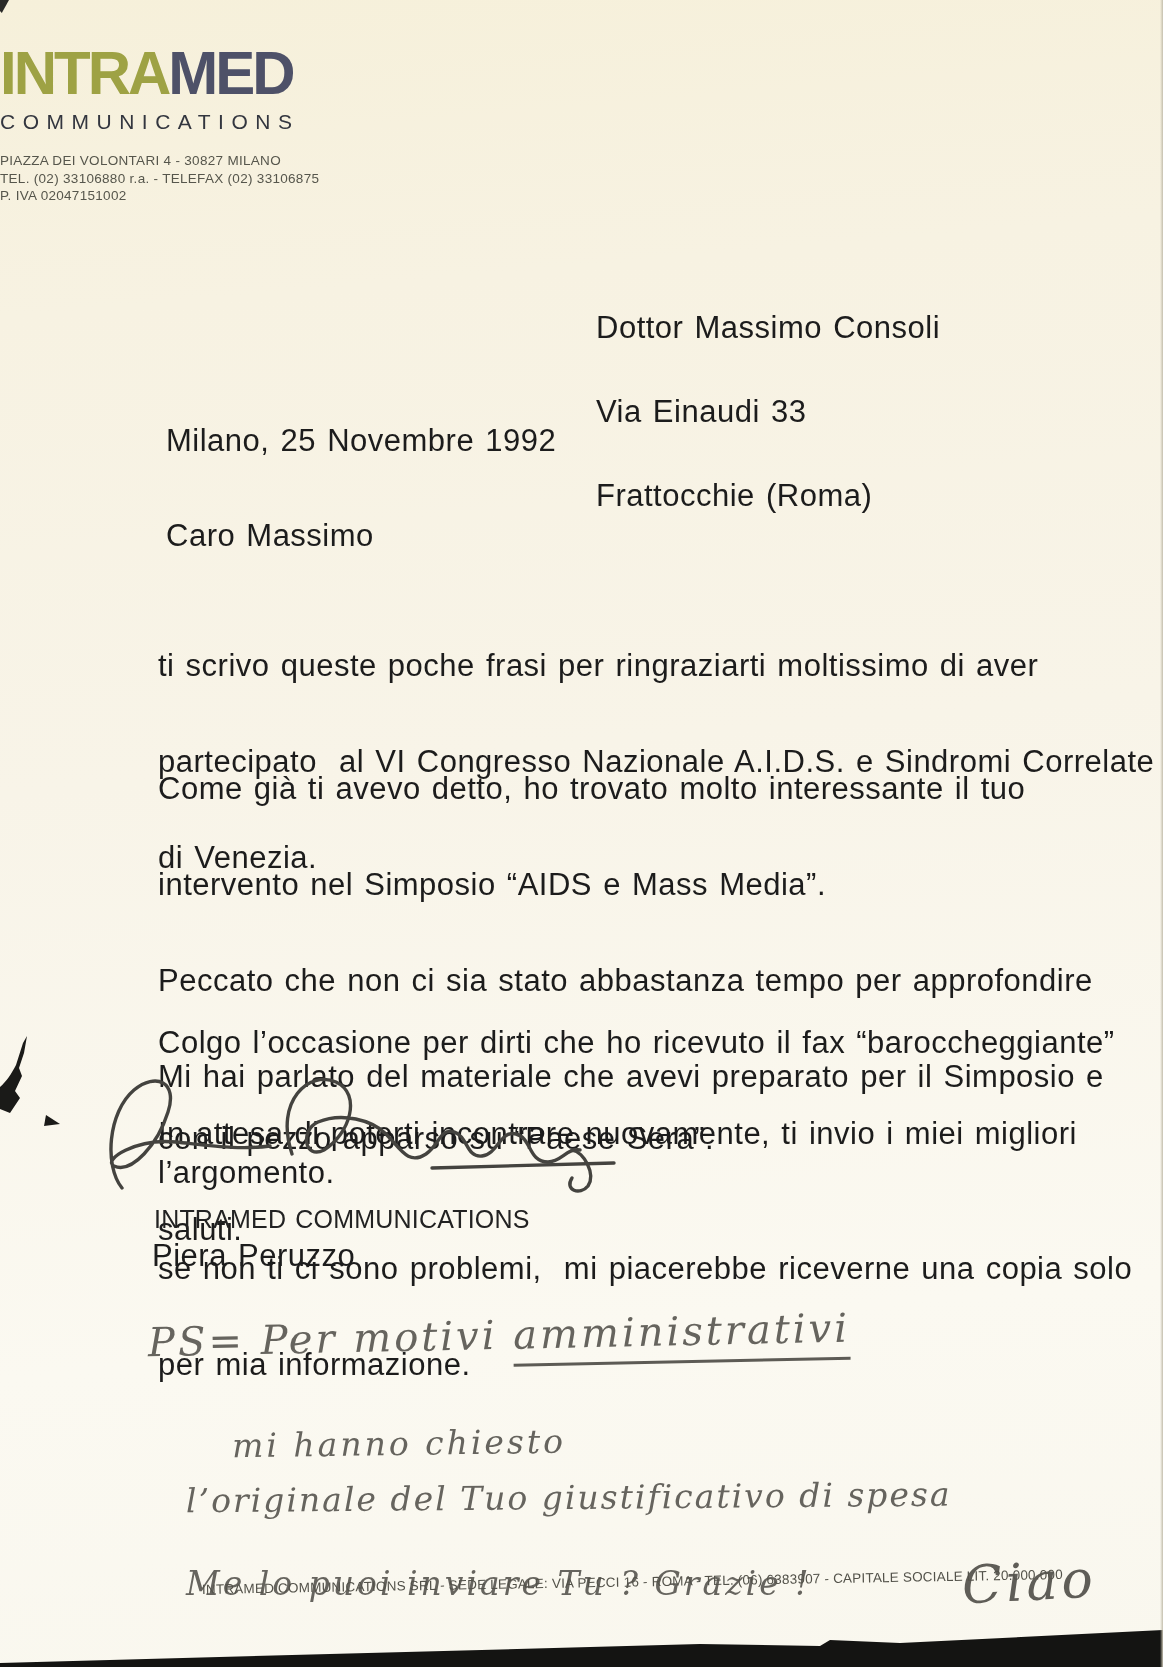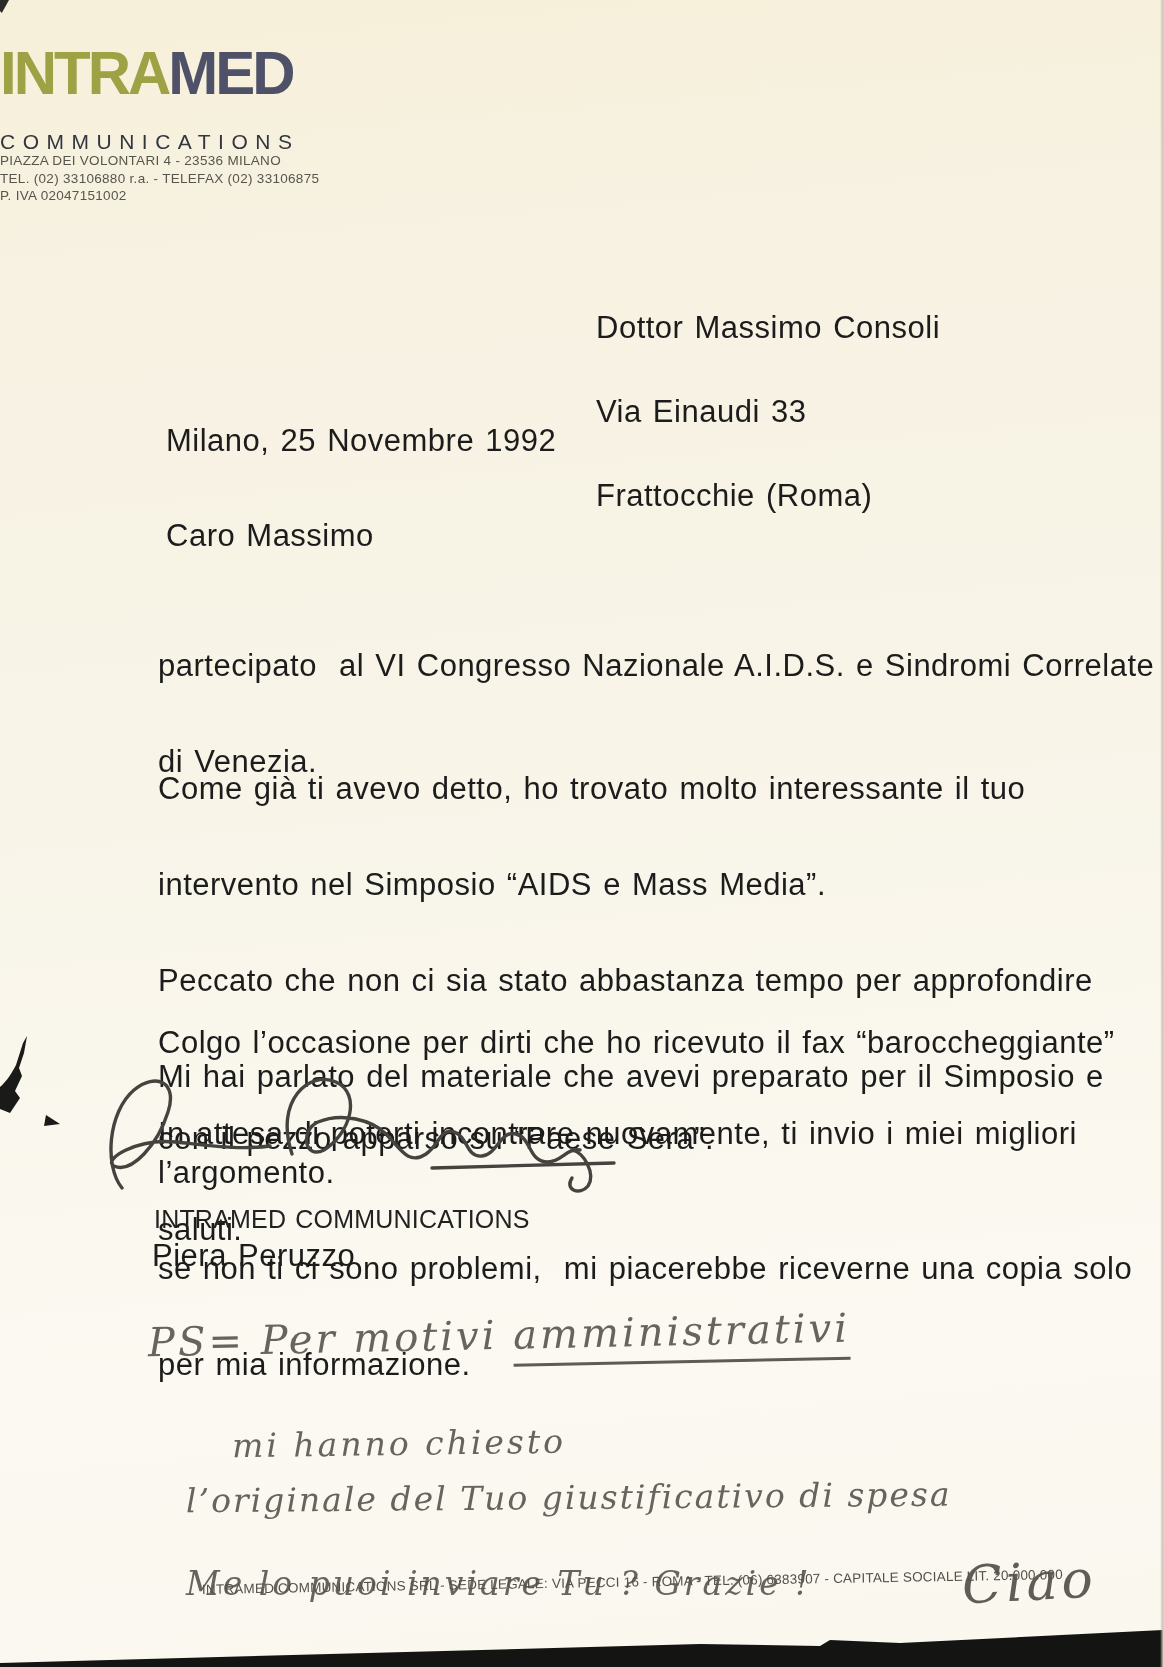--- a/index.html
+++ b/index.html
@@ -11,21 +11,21 @@
     background:linear-gradient(175deg,#f6f0da 0%,#f7f2e2 18%,#f8f4e8 45%,#fbf9f1 78%,#f9f7ee 100%);
     font-family:"Liberation Sans",sans-serif;
     color:#1e1e1e;
   }
   
   .edge-right{position:absolute;top:0;right:0;width:3px;height:100%;background:linear-gradient(90deg,rgba(0,0,0,0),#c4bfae);}
   .corner-speck{position:absolute;left:0;top:0;width:9px;height:13px;background:#2a2a28;clip-path:polygon(0 0,100% 0,20% 100%,0 85%);}
   .logo{position:absolute;left:0;top:44px;width:100%;font-weight:700;font-size:60px;letter-spacing:-3px;line-height:1;transform:scaleY(1.02);}
   .logo .intra{color:#9ea244;}
   .logo .med{color:#4e5168;}
-  .logo-sub{position:absolute;left:0;top:110px;width:100%;font-size:21px;letter-spacing:7.5px;color:#33363f;font-weight:400;margin-top:20px;}
+  .logo-sub{position:absolute;left:0;top:110px;width:100%;font-size:21px;letter-spacing:7.5px;color:#33363f;font-weight:400;}
   .lh-addr{position:absolute;left:0;top:152px;width:100%;font-size:13.5px;line-height:17.5px;color:#56564c;letter-spacing:.3px;}
 
   
   .typed{position:absolute;font-size:31px;letter-spacing:.5px;word-spacing:2px;line-height:32px;white-space:pre;color:#1c1c1c;}
   .recipient{left:596px;top:258px;line-height:28px;}
   .dateline{left:166px;top:425px;}
   .salutation{left:166px;top:520px;text-align:center;}
   .p1{left:158px;top:586px;}
   .p2{left:158px;top:709px;}
   .p3{left:158px;top:963px;}
@@ -53,35 +53,36 @@
   .artifact{position:absolute;}
 </style>
 </head>
 <body>
 
 <div class="page">
 
   <div class="logo"><span class="intra">INTRA</span><span class="med">MED</span></div>
   <div class="logo-sub">COMMUNICATIONS</div>
   <div class="lh-addr">
-    <div>PIAZZA DEI VOLONTARI 4 - 23536 MILANO</div>
+    <div>PIAZZA DEI VOLONTARI 4 - 30827 MILANO</div>
     <div>TEL. (02) 33106880 r.a. - TELEFAX (02) 33106875</div>
     <div>P. IVA 02047151002</div>
   </div>
 
   <div class="typed recipient">
     <div>Dottor Massimo Consoli</div>
     <div>Via Einaudi 33</div>
     <div>Frattocchie (Roma)</div>
   </div>
 
   <div class="typed dateline">Milano, 25 Novembre 1992</div>
   <div class="typed salutation">Caro Massimo</div>
 
   <div class="typed p1">
+    <div>ti scrivo queste poche frasi per ringraziarti moltissimo di aver</div>
     <div>partecipato  al VI Congresso Nazionale A.I.D.S. e Sindromi Correlate</div>
     <div>di Venezia.</div>
   </div>
   <div class="typed p2">
     <div>Come già ti avevo detto, ho trovato molto interessante il tuo</div>
     <div>intervento nel Simposio “AIDS e Mass Media”.</div>
     <div>Peccato che non ci sia stato abbastanza tempo per approfondire</div>
     <div>Mi hai parlato del materiale che avevi preparato per il Simposio e</div>
     <div>l’argomento.</div>
     <div>se non ti ci sono problemi,  mi piacerebbe riceverne una copia solo</div>

